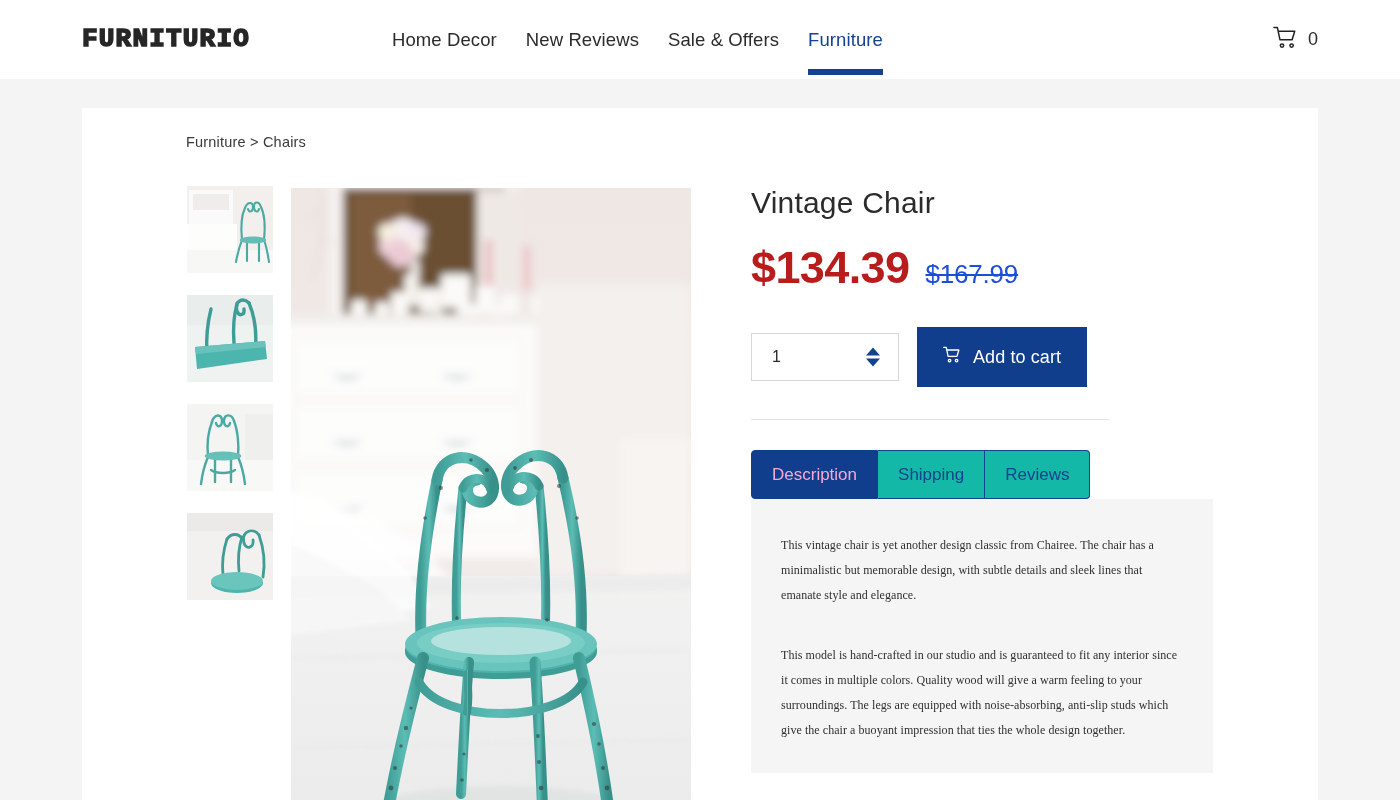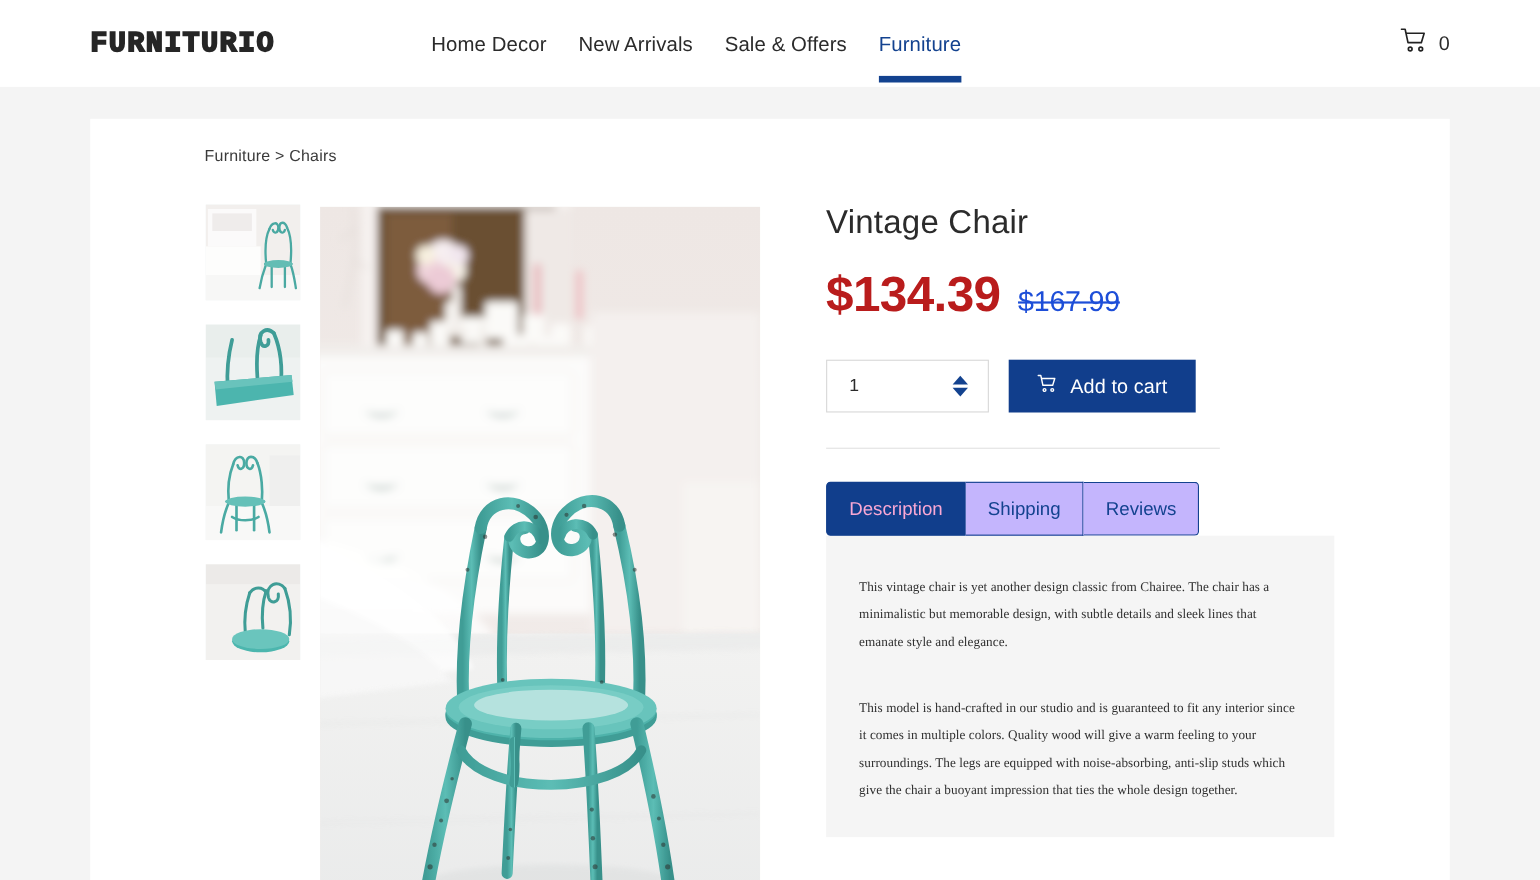--- a/index.html
+++ b/index.html
@@ -201,21 +201,21 @@
 
   .spin-up, .spin-down {
     width: 0; height: 0;
     border-left: 7px solid transparent;
     border-right: 7px solid transparent;
   }
   .spin-up   { border-bottom: 8px solid #13428f; }
   .spin-down { border-top: 8px solid #13428f; }
 
   .add-cart {
-    height: 48px;
+    height: 60px;
     padding: 0 26px;
     background: #113e8c;
     color: #fff;
     border: none;
     font-size: 18px;
     font-family: "Liberation Sans", sans-serif;
     display: flex;
     align-items: center;
     gap: 11px;
     cursor: pointer;
@@ -237,21 +237,21 @@
   }
 
   .tab {
     height: 49px;
     border: 1px solid #13428f;
     display: flex;
     align-items: center;
     justify-content: center;
     font-size: 17px;
     color: #13428f;
-    background: #c4b5fd;
+    background: #14b8a6;
     cursor: pointer;
     padding: 0 20px;
     white-space: nowrap;
   }
 
   .tab + .tab { border-left: none; }
 
   .tab.active {
     background: #113e8c;
     color: #f9a8d4;
@@ -284,21 +284,21 @@
 
 <div class="header">
 
   <div class="logo">FURNITURIO</div>
 
   <div class="nav">
     <div class="nav-item">
       <span>Home Decor</span>
     </div>
     <div class="nav-item">
-      <span>New Arrivals</span>
+      <span>New Reviews</span>
     </div>
     <div class="nav-item">
       <span>Sale &amp; Offers</span>
     </div>
     <div class="nav-item active">
       <span>Furniture</span>
     </div>
   </div>
 
   <div class="cart">

